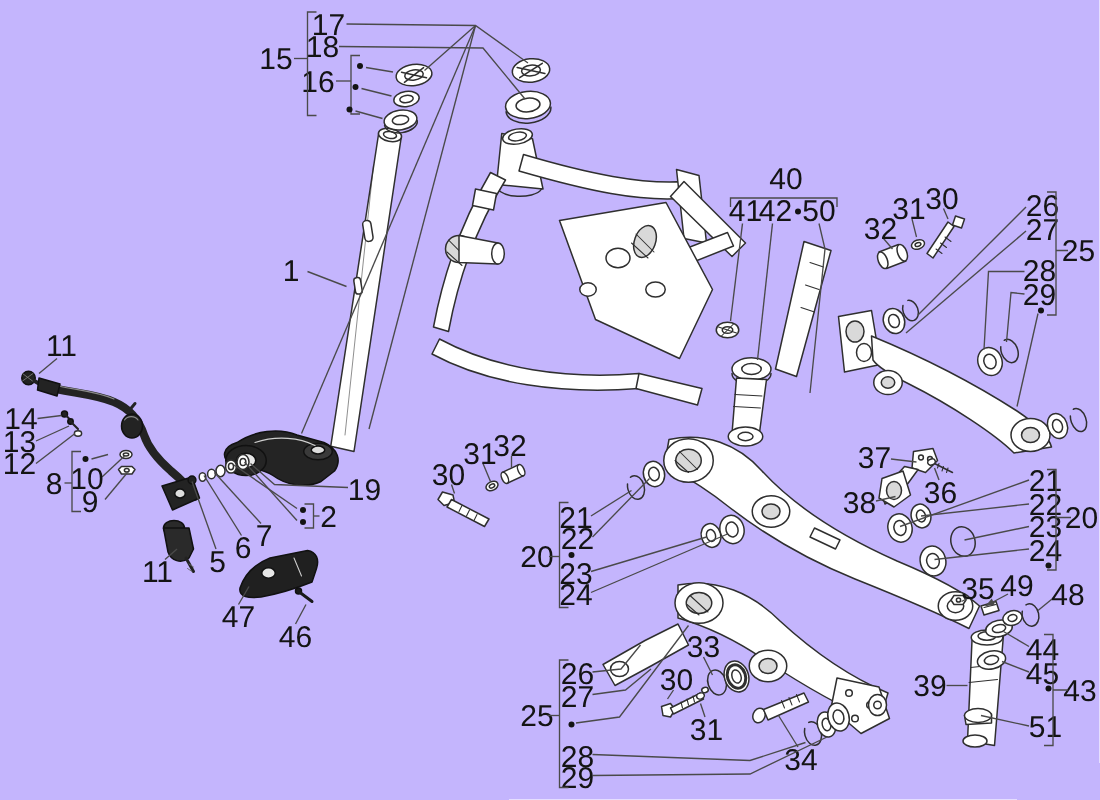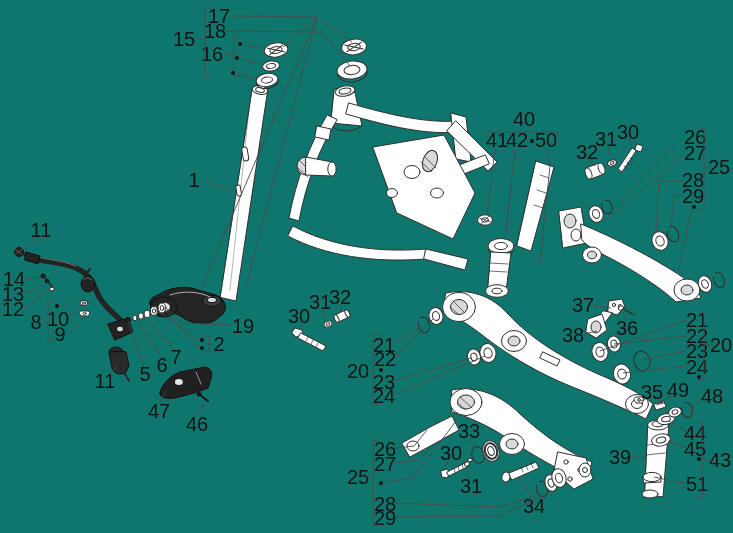--- a/index.html
+++ b/index.html
@@ -1,16 +1,16 @@
 <!DOCTYPE html>
 <html><head>
 <meta charset="utf-8">
 <style>
   html,body{margin:0;padding:0;background:#ffffff;}
-  .stage{position:relative;width:733px;height:533px;background:#0f766e;overflow:hidden;
+  .stage{position:relative;width:733px;height:533px;background:#c4b5fd;overflow:hidden;
          font-family:"Liberation Sans", sans-serif;}
   svg text{font-family:"Liberation Sans", sans-serif;}
   .visually-hidden{position:absolute;left:-9999px;top:-9999px;}
 </style>
 </head>
 <body>
 
 <div class="stage">
   <span class="visually-hidden"></span>
 

